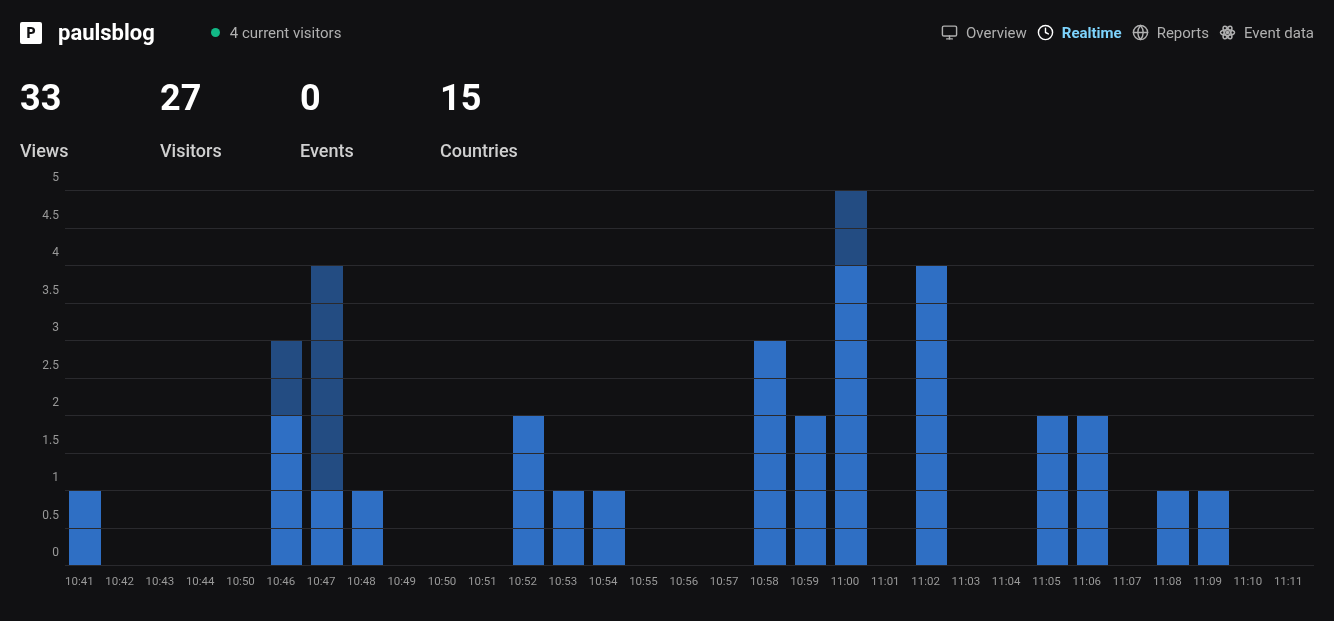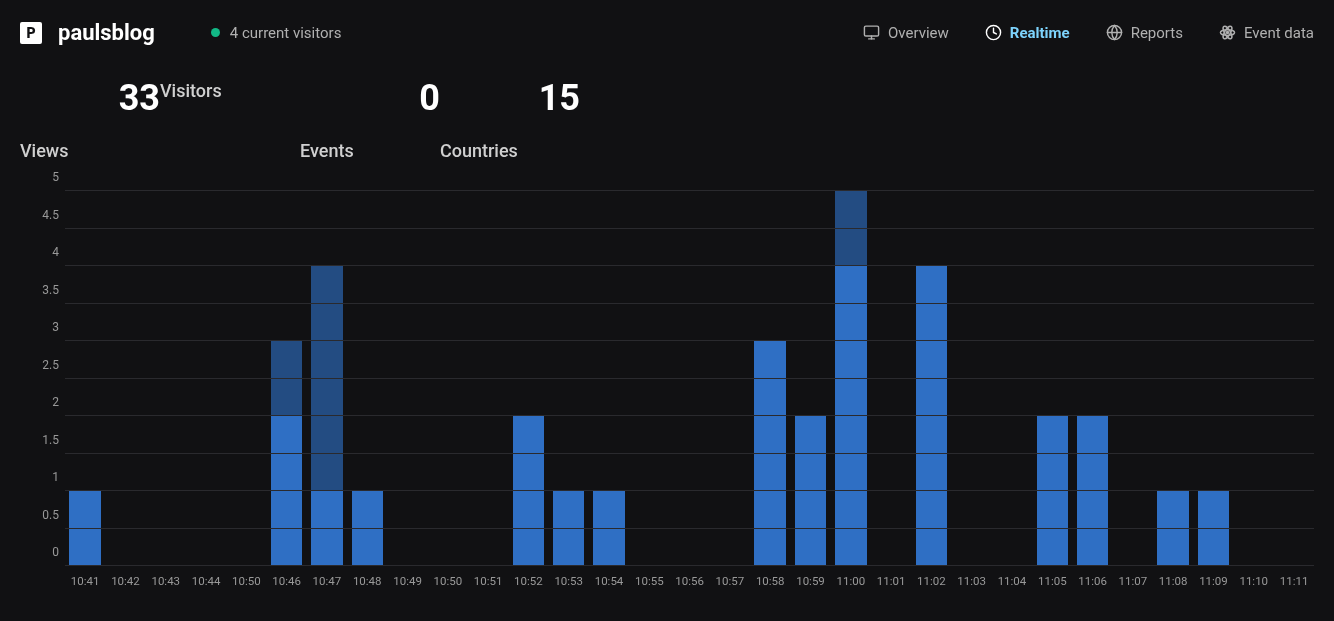--- a/index.html
+++ b/index.html
@@ -52,21 +52,21 @@
     border-radius: 50%;
     background: #12b886;
   }
   .visitor-text {
     color: #b0b0b0;
     font-size: 15px;
   }
   .nav {
     display: flex;
     align-items: center;
-    gap: 36px;
+    gap: 10px;
   }
   .nav-item {
     display: flex;
     align-items: center;
     gap: 8px;
     color: #b0b0b0;
     font-size: 15px;
     cursor: pointer;
   }
   .nav-item.active {
@@ -81,21 +81,20 @@
   }
   .metric {
     width: 140px;
   }
   .metric-value {
     font-size: 36px;
     font-weight: 700;
     color: #fff;
     line-height: 1;
     margin-bottom: 24px;
-    text-align: right;
   }
   .metric-label {
     font-size: 18px;
     color: #d0d0d0;
     font-weight: 500;
   }
   .chart-wrap {
     position: relative;
     width: 100%;
     height: 400px;
@@ -172,21 +171,21 @@
   .x-axis {
     position: absolute;
     left: 45px;
     right: 0;
     bottom: 0;
     height: 25px;
     display: flex;
   }
   .x-tick {
     flex: 1;
-    text-align: center;
+    text-align: left;
     font-size: 11.5px;
     color: #999;
     padding-top: 8px;
   }
 </style>
 </head>
 <body>
 
 <div class="header">
   <div class="header-left">
@@ -240,20 +239,21 @@
       </div>
     </div>
 </div>
 
 <div class="metrics" id="metrics">
     <div class="metric">
       <div class="metric-value">33</div>
       <div class="metric-label">Views</div>
     </div>
     <div class="metric">
+      <div class="metric-value">27</div>
       <div class="metric-label">Visitors</div>
     </div>
     <div class="metric">
       <div class="metric-value">0</div>
       <div class="metric-label">Events</div>
     </div>
     <div class="metric">
       <div class="metric-value">15</div>
       <div class="metric-label">Countries</div>
     </div>

